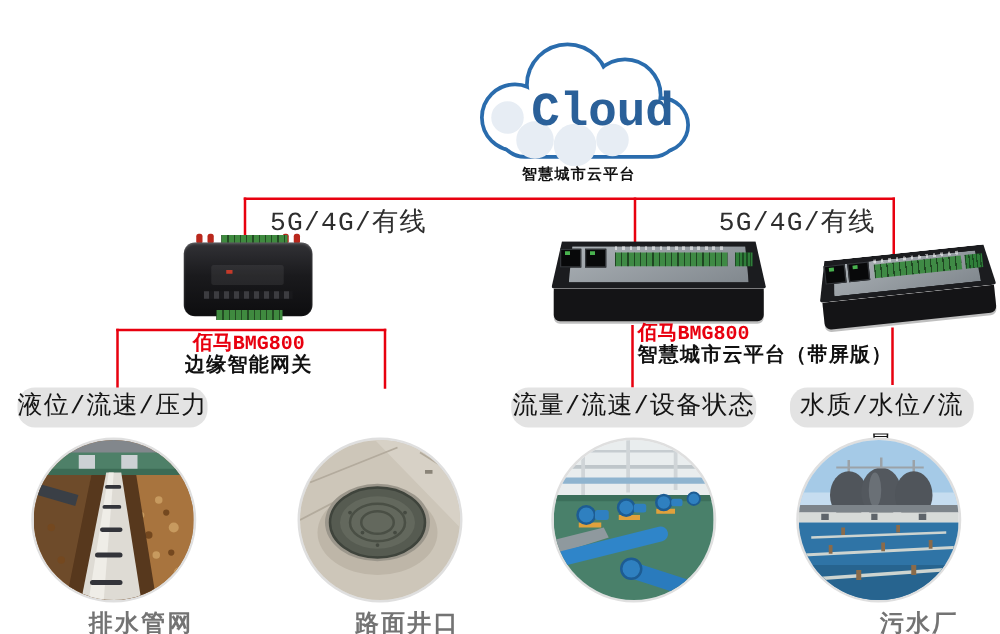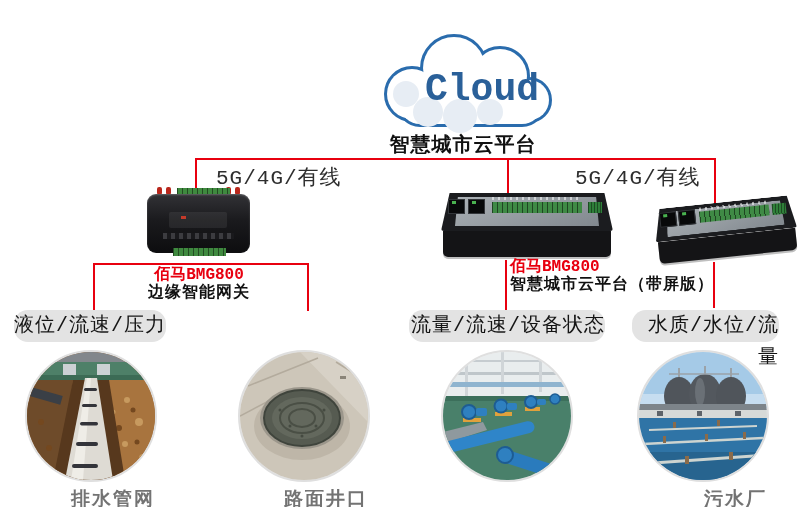--- a/index.html
+++ b/index.html
@@ -3,29 +3,29 @@
 <meta charset="utf-8">
 <style>
   html,body{margin:0;padding:0;background:#fff;}
   .stage{position:relative;width:800px;height:507px;background:#fff;overflow:hidden;
          font-family:Liberation Mono, monospace;color:#111;margin-top:16px;}
   .abs{position:absolute;}
   
   .ln{position:absolute;background:#e8000f;}
   
   .platform{position:absolute;left:378px;top:115px;width:170px;text-align:center;
-            font-size:20px;font-weight:bold;color:#111;letter-spacing:1px;}
+            font-size:12px;font-weight:bold;color:#111;letter-spacing:1px;}
   .uplink{position:absolute;top:147px;font-size:21px;color:#2e2e2e;letter-spacing:1px;}
   .uplink.l{left:216px;} .uplink.r{left:575px;}
   .gwlabel{position:absolute;line-height:1.05;}
   .gwlabel .model{color:#e8000f;font-weight:bold;font-size:16px;}
   .gwlabel .gname{color:#111;font-weight:bold;font-size:16px;margin-top:1px;letter-spacing:1px;}
   .gwlabel.left{left:115px;top:251px;width:168px;text-align:center;}
   .gwlabel.right{left:510px;top:243px;text-align:left;}
-  .tag{position:absolute;top:294px;height:32px;line-height:32px;text-align:right;
+  .tag{position:absolute;top:294px;height:32px;line-height:32px;text-align:center;
        background:#e3e3e3;border-radius:14px;font-size:20px;color:#141414;letter-spacing:1px;}
   .caption{position:absolute;top:470px;width:132px;text-align:right;font-size:19px;
            font-weight:600;color:#737373;letter-spacing:2px;}
   
   .photo{position:absolute;top:334px;width:128px;height:128px;border-radius:50%;
          border:2px solid #dfdfdf;overflow:hidden;background:#eee;}
   .photo svg{display:block;width:128px;height:128px;}
   
   .gw-a{position:absolute;left:147px;top:170px;width:103px;height:70px;}
   .gw-a .body{position:absolute;left:0;right:0;top:8px;bottom:3px;border-radius:9px;

